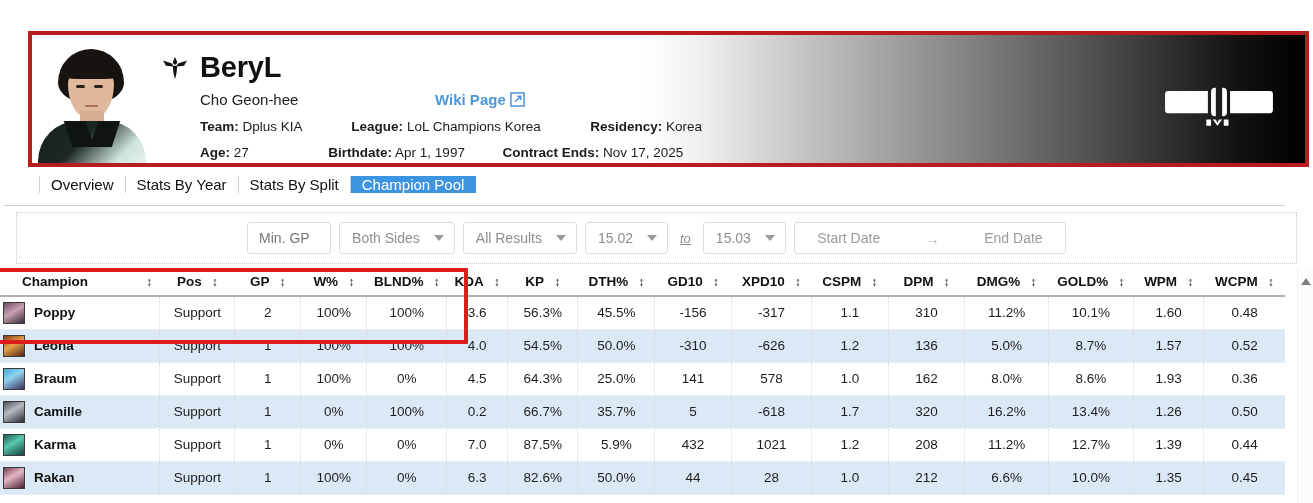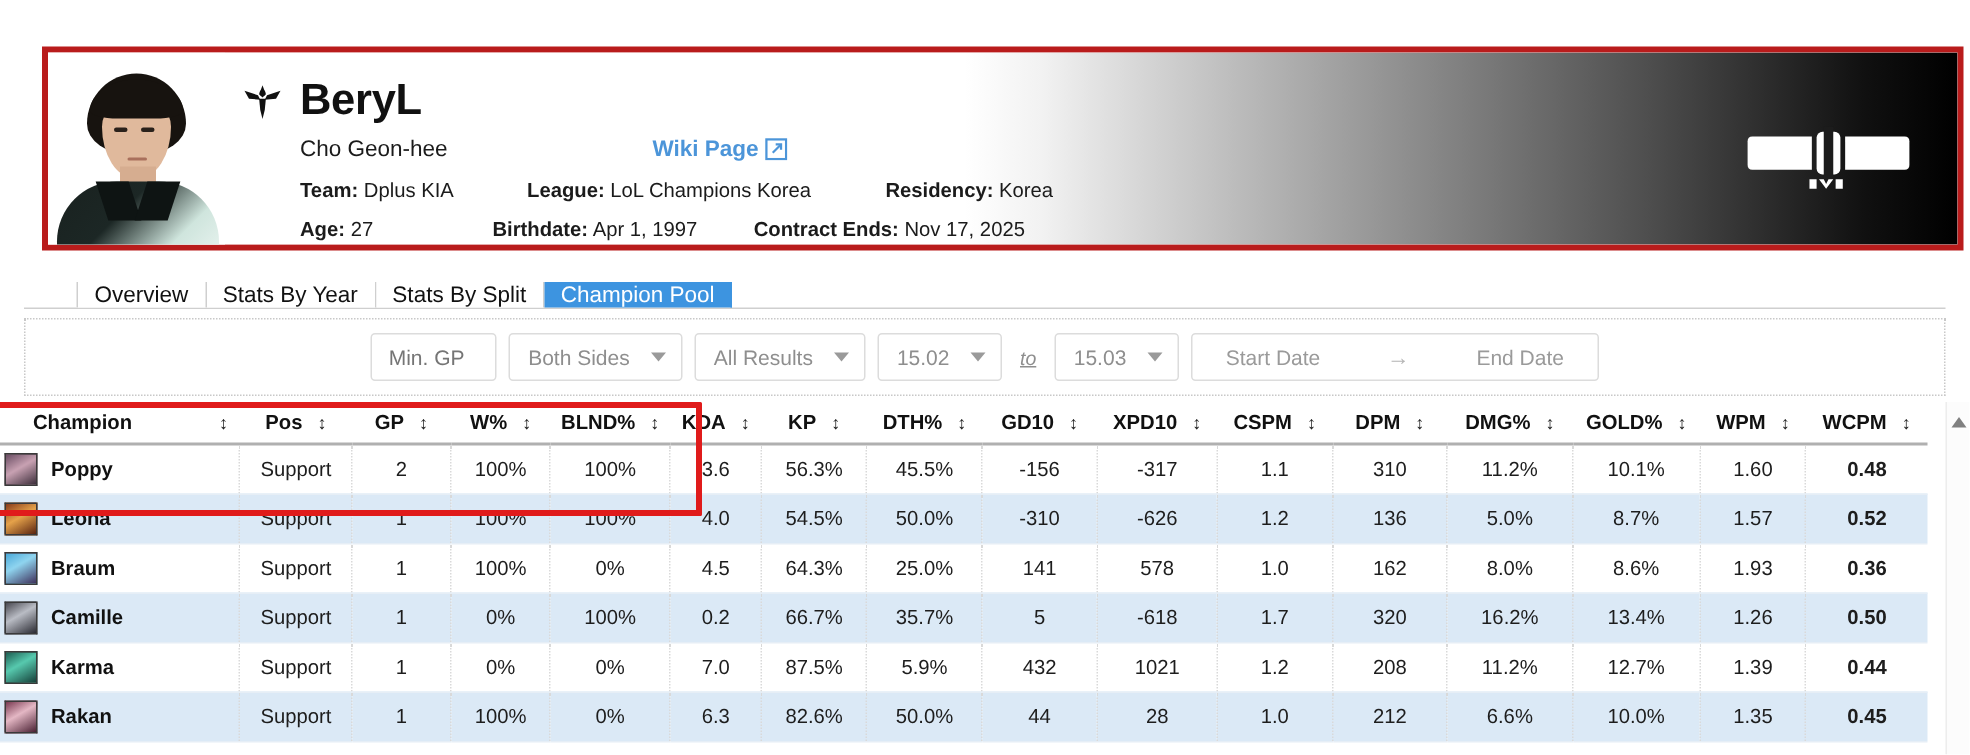--- a/index.html
+++ b/index.html
@@ -87,23 +87,23 @@
   .meta-gap-a { display:inline-block; width: 42px; }
   .meta-gap-b { display:inline-block; width: 42px; }
 
   .kia-logo {
     position:absolute; right: 30px; top: 48px;
     width: 112px; height: 46px;
   }
 
   
   .tabs {
-    position:absolute; left:16px; top:176px;
+    position:absolute; left:4px; top:176px;
     width: 1281px; height: 30px;
-    display:flex; align-items:flex-end;
+    display:flex; align-items:flex-start;
     border-bottom: 1px solid #cfcfcf;
     padding-left: 35px;
   }
   .tab {
     display:flex; align-items:center; padding: 0 11px;
     font-size: 15px; color:#111; cursor:pointer;
     border-right: 1px solid #cfcfcf;
     background:#fff;
   }
   .tab:first-child { border-left: 1px solid #cfcfcf; }
@@ -148,21 +148,21 @@
   }
   thead th .hd { display:flex; align-items:center; justify-content:center; gap:10px; }
   thead th.champ .hd { justify-content: space-between; padding-left: 18px; padding-right: 4px; }
   .sort-ico { font-size: 12px; color:#222; font-weight:700; }
   tbody td {
     height: 33px; font-size: 13.5px; color:#1d1d1d; text-align:center;
     border-right: 1px dotted #d9d9d9;
     border-bottom: 1px solid #e6eef6;
     padding: 0 3px; white-space: nowrap;
   }
-  tbody td:last-child { border-right: none; font-weight: bold; }
+  tbody td:last-child { border-right: none; }
   tbody tr.odd td { background: #ffffff; }
   tbody tr.even td { background: #dbe9f6; }
   td.champ { text-align:left; }
   .champ-cell { display:flex; align-items:center; gap:9px; }
   .champ-ico {
     width: 22px; height: 22px; border: 1px solid #3a3a3a; flex: none;
     background-size: cover;
   }
   .champ-name { font-weight: 700; font-size: 13.5px; color:#111; }
 

